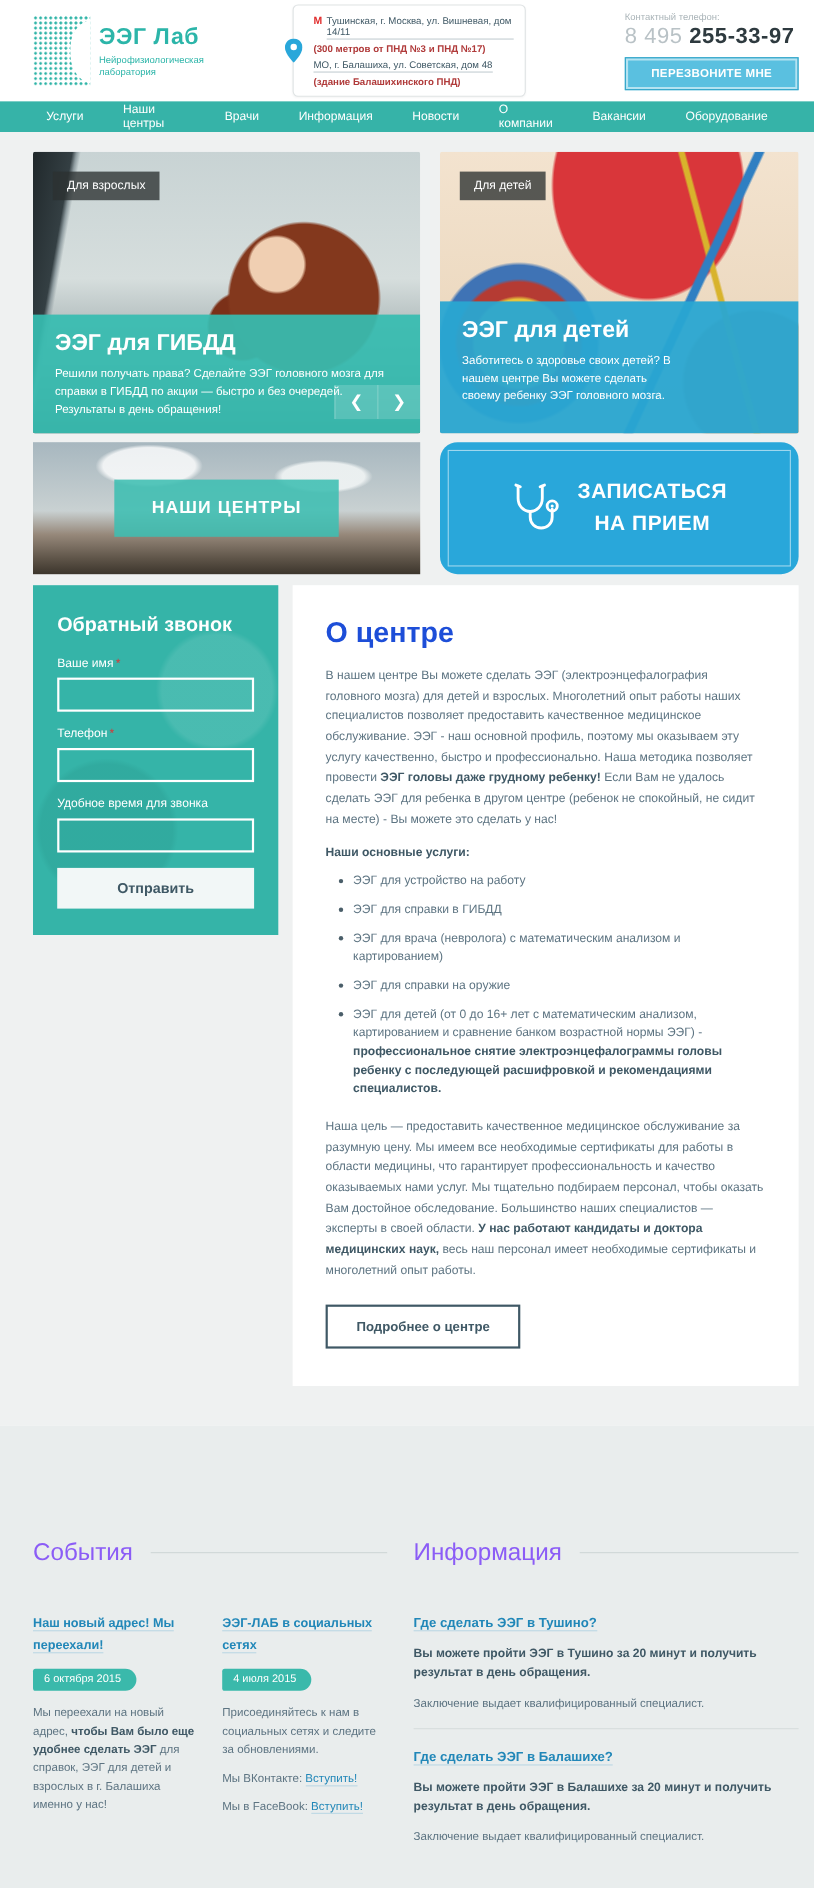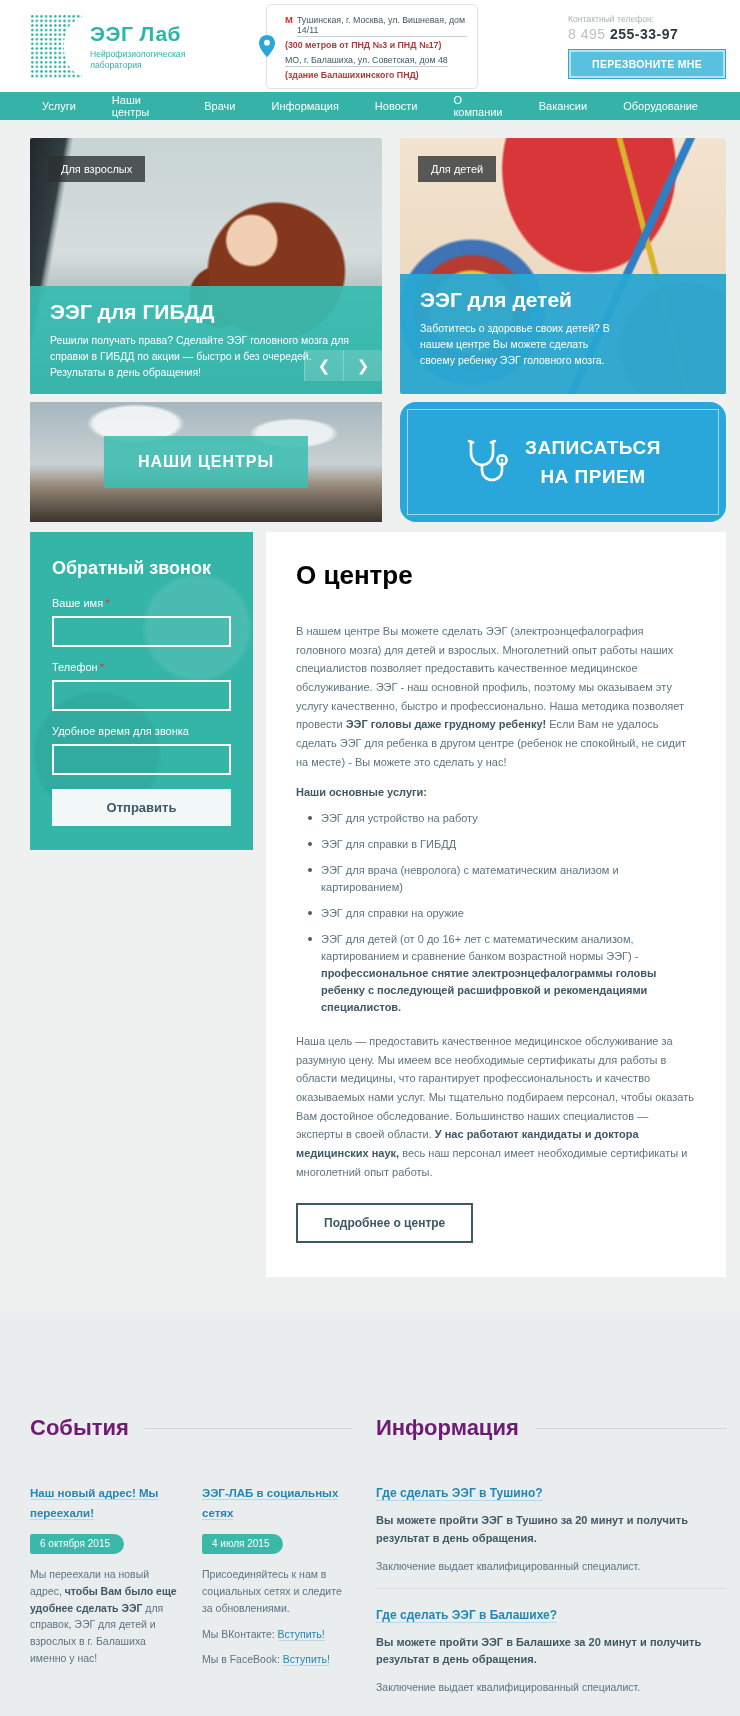--- a/index.html
+++ b/index.html
@@ -20,21 +20,21 @@
   .addr-box { position:relative; margin-left:36px; width:212px; border:1px solid #dfe3e4; border-radius:5px; padding:9px 10px 8px 18px; background:#fff; box-shadow:0 1px 2px rgba(0,0,0,.04); }
   .pin-icon { position:absolute; left:-8px; top:50%; margin-top:-11px; }
   .addr-line { font-size:8.8px; color:#3f5865; margin-bottom:3px; display:flex; align-items:baseline; }
   .metro-icon { color:#e02d2d; font-weight:bold; font-size:9.5px; margin-right:4px; flex:none; }
   .addr-link { border-bottom:1px solid #c3ced2; padding-bottom:1px; cursor:pointer; }
   .addr-note { font-size:8.8px; font-weight:bold; color:#b03a3a; margin:0 0 5px 0; }
   .addr-note.last { margin-bottom:0; }
 
   .contact { margin-left:auto; text-align:left; width:158px; }
   .contact-label { color:#aab4b8; font-size:8.6px; margin-bottom:2px; }
-  .phone { font-size:14px; letter-spacing:.5px; margin-bottom:7px; white-space:nowrap; }
+  .phone { font-size:20px; letter-spacing:.5px; margin-bottom:7px; white-space:nowrap; }
   .phone .pp { color:#b9c2c6; }
   .phone .pn { color:#2e3a3f; font-weight:bold; }
   .callback-btn { display:block; width:158px; background:#5ac0e0; border:1px solid #35a6c9; box-shadow:inset 0 0 0 2px rgba(255,255,255,.55); color:#fff; font-weight:bold; font-size:10.5px; font-family:inherit; padding:8px 0; cursor:pointer; letter-spacing:.3px; }
 
   
   .nav { background:#36b3a8; height:28px; display:flex; align-items:center; justify-content:space-between; padding:0 42px 0 42px;gap:36px; }
   .nav a { color:#fff; font-size:11px; text-decoration:none; cursor:pointer; }
 
   
   .main { background:#eff1f1; padding:18px 14px 36px 30px; }
@@ -87,36 +87,36 @@
       #35b4a8;
       padding:26px 22px 24px; }
   .cb-title { color:#fff; font-size:18px; font-weight:bold; margin-bottom:18px; }
   .cb-label { color:#fff; font-size:11px; margin-bottom:7px; }
   .cb-label .req { color:#d33; margin-left:2px; }
   .cb-input { display:block; width:100%; height:31px; background:transparent; border:2px solid #fff; margin-bottom:14px; color:#fff; font-size:12px; padding:0 8px; outline:none; }
   .cb-submit { display:block; width:100%; margin-top:6px; background:#f2f7f7; border:none; color:#3f5865; font-weight:bold; font-size:13px; padding:11px 0; cursor:pointer; font-family:inherit; }
 
   
   .about { flex:1; background:#fff; padding:28px 30px 34px; }
-  .about h1 { color:#000000; font-size:26px; font-weight:bold; margin-bottom:31px; }
+  .about h1 { color:#1d4ed8; font-size:26px; font-weight:bold; margin-bottom:14px; }
   .about p { font-size:11px; line-height:1.7; margin-bottom:14px; }
   .about b { color:#3f5865; }
   .services-title { font-weight:bold; color:#3f5865; font-size:11px; margin-bottom:12px; }
   .about ul { list-style:none; margin:0 0 16px 12px; }
   .about li { font-size:11px; line-height:1.55; padding-left:13px; position:relative; margin-bottom:9px; }
   .about li::before { content:''; position:absolute; left:0; top:6px; width:4px; height:4px; border-radius:50%; background:#4a5e69; }
   .more-btn { display:inline-block; margin-top:8px; background:#fff; border:2px solid #3f5865; color:#3f5865; font-weight:bold; font-size:12px; padding:11px 26px; cursor:pointer; font-family:inherit; }
 
   
   .news-section { background:#e9eded; padding:102px 14px 0 30px; height:455px; }
   .news-cols { display:flex; gap:24px; }
   .news-left { width:322px; flex:none; }
   .news-right { flex:1; }
   .sec-head { display:flex; align-items:center; margin-bottom:42px; }
-  .sec-head h2 { color:#701a75; font-size:22px; font-weight:bold; white-space:nowrap; }
+  .sec-head h2 { color:#8b5cf6; font-size:22px; font-weight:normal; white-space:nowrap; }
   .sec-head .rule { flex:1; height:1px; background:#cfd6d6; margin-left:16px; }
   .articles { display:flex; gap:22px; }
   .article { width:150px; }
   .article-title { color:#2187b8; font-size:11.5px; font-weight:bold; line-height:1.5; text-decoration:none; border-bottom:0; cursor:pointer; display:inline; border-bottom:1px solid #bcd7e4; }
   .date-badge { display:inline-block; margin:12px 0 12px; background:#3ab9ab; color:#fff; font-size:10px; padding:4px 14px 5px 10px; border-radius:3px 13px 13px 3px; }
   .article p { font-size:10.5px; line-height:1.6; margin-bottom:12px; }
   .article b { color:#3f5865; }
   .soc-line { font-size:10.5px; margin-bottom:13px; }
   .soc-line a { color:#2187b8; cursor:pointer; border-bottom:1px solid #bcd7e4; }
 

